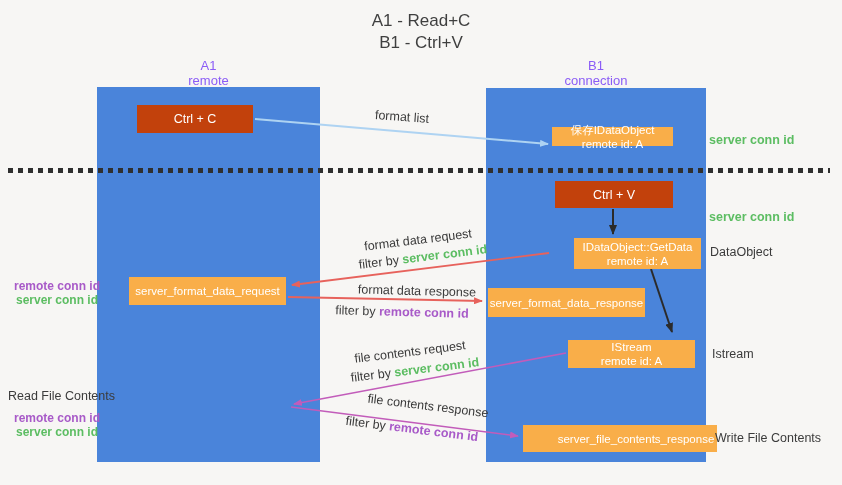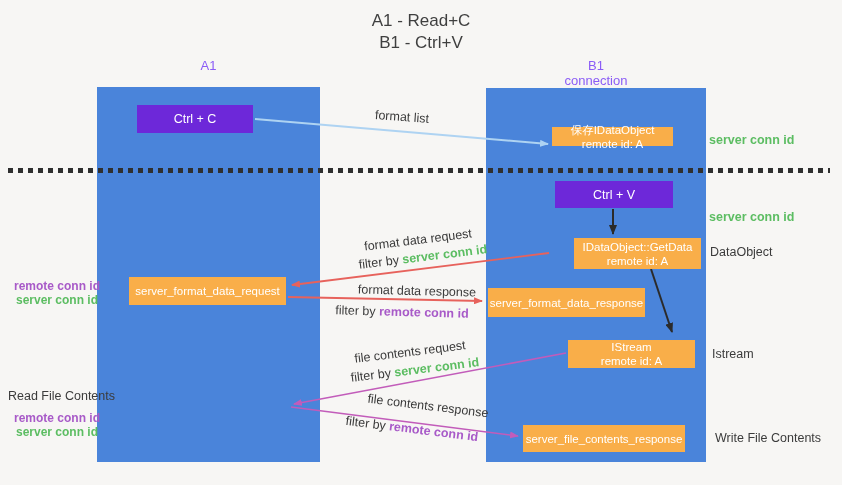--- a/index.html
+++ b/index.html
@@ -7,21 +7,21 @@
   #canvas{position:relative;width:842px;height:485px;background:#f7f6f4;overflow:hidden;}
 
   .col{position:absolute;background:#4a84da;}
   .colhead{position:absolute;text-align:center;font-size:13px;line-height:14.5px;color:#8b5cf6;}
 
   .title{position:absolute;left:0;top:10px;width:842px;text-align:center;
          font-size:17px;line-height:22px;color:#3f3f3f;}
 
   .box{position:absolute;display:flex;align-items:center;justify-content:center;
        color:#fff;text-align:center;white-space:nowrap;}
-  .green{background:#6d28d9;font-size:12.5px;justify-content:center;}
+  .green{background:#c2410c;font-size:12.5px;justify-content:center;}
   .orange{background:#f9ae49;font-size:11.5px;}
   .two{line-height:14px;}
 
   .dotline{position:absolute;left:8px;top:168px;width:822px;height:5px;
            background:repeating-linear-gradient(90deg,#2f2f2f 0 5px,transparent 5px 10px);}
 
   .alabel{position:absolute;font-size:12.5px;color:#3b3b3b;white-space:nowrap;
           transform:translate(-50%,-50%) rotate(var(--r,0deg));}
   .slabel{position:absolute;font-size:12.5px;color:#3b3b3b;white-space:nowrap;}
   .lblock{position:absolute;width:90px;text-align:center;font-size:12px;line-height:14px;font-weight:700;}
@@ -35,20 +35,21 @@
 
 <div id="canvas">
 
   <div class="title">
     <div>A1 - Read+C</div>
     <div>B1 - Ctrl+V</div>
   </div>
 
   <div class="colhead" style="left:97px;top:59px;width:223px;">
     <div>A1</div>
+    <div>remote</div>
   </div>
   <div class="colhead" style="left:486px;top:59px;width:220px;">
     <div>B1</div>
     <div>connection</div>
   </div>
 
   <div class="col" style="left:97px;top:87px;width:223px;height:375px;"></div>
   <div class="col" style="left:486px;top:88px;width:220px;height:374px;"></div>
 
   <div class="dotline"></div>
@@ -108,21 +109,21 @@
   </div>
 
   <div class="box orange two" style="left:568px;top:340px;width:127px;height:28px;">
     <div>
       <div>IStream</div>
       <div>remote id: A</div>
     </div>
   </div>
 
 
-  <div class="box orange" style="left:523px;top:425px;width:162px;height:27px;">
+  <div class="box orange" style="left:523px;top:425px;width:162px;height:27px;padding-left:32px;">
     <span>server_file_contents_response</span>
   </div>
 
   <div class="alabel" style="left:402px;top:117px;--r:4deg;">format list</div>
 
   <div class="alabel" style="left:418px;top:240px;--r:-7deg;">format data request</div>
   <div class="alabel" style="left:423px;top:257px;--r:-7deg;">
     <span>filter by</span>
     <span class="g">server conn id</span>
   </div>

